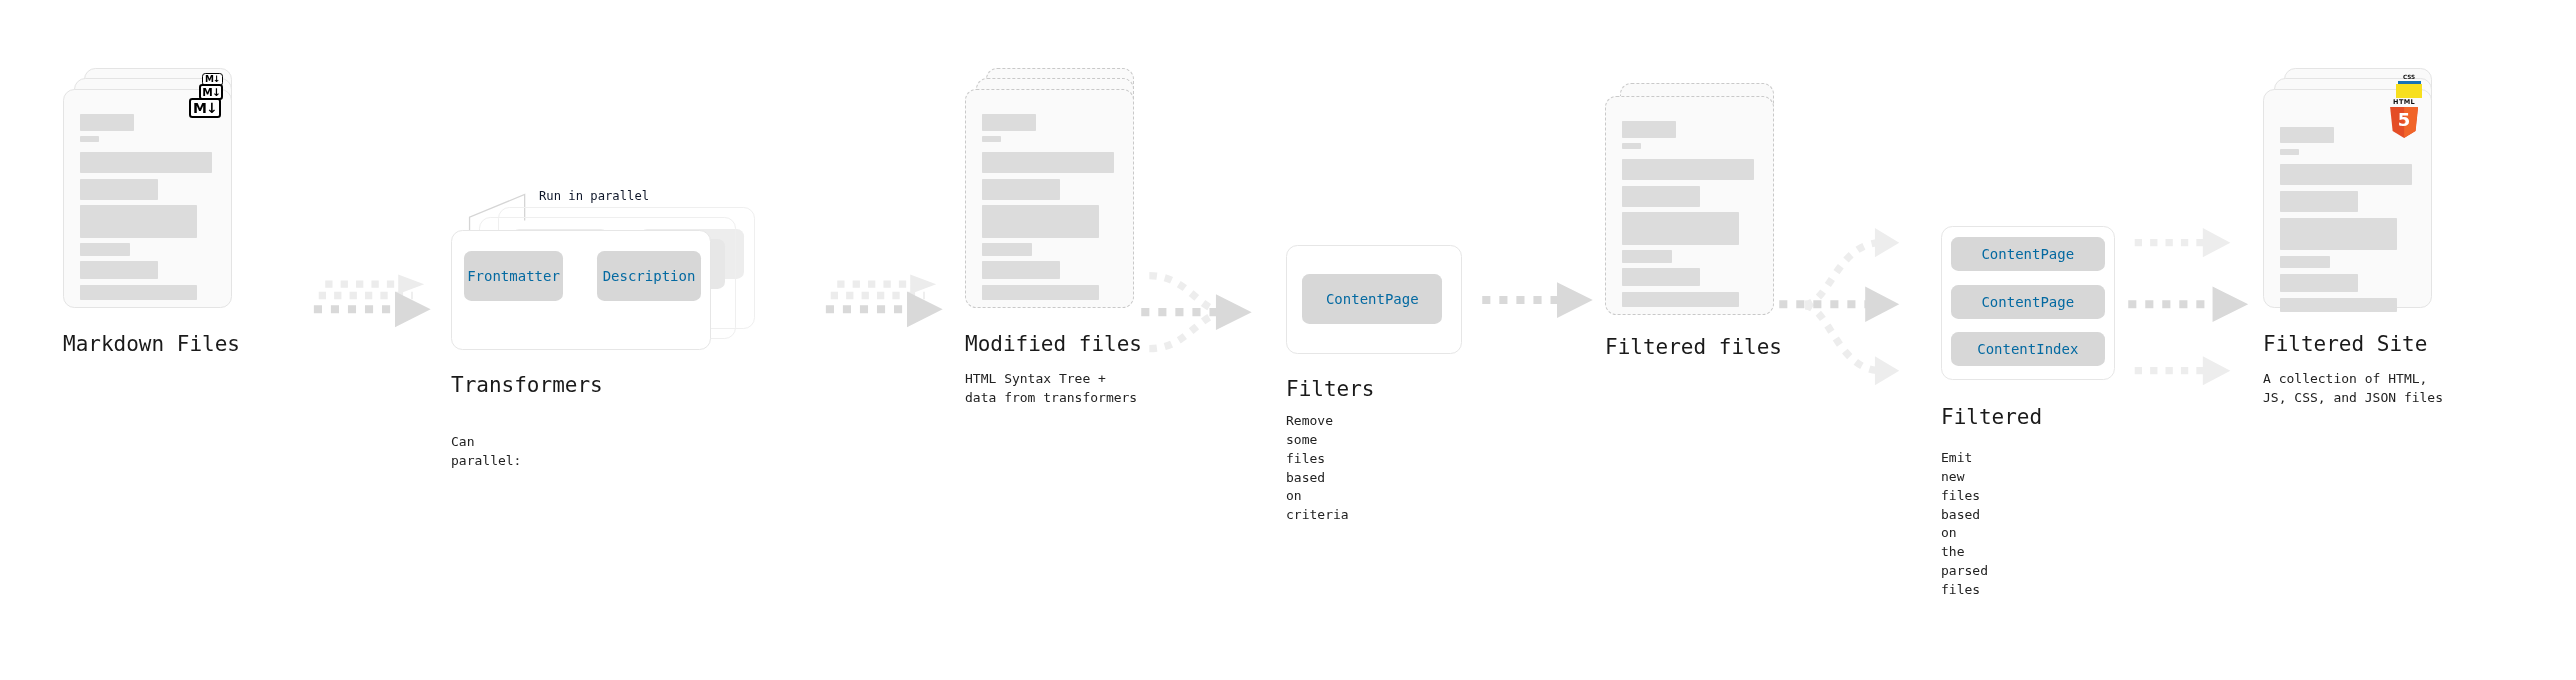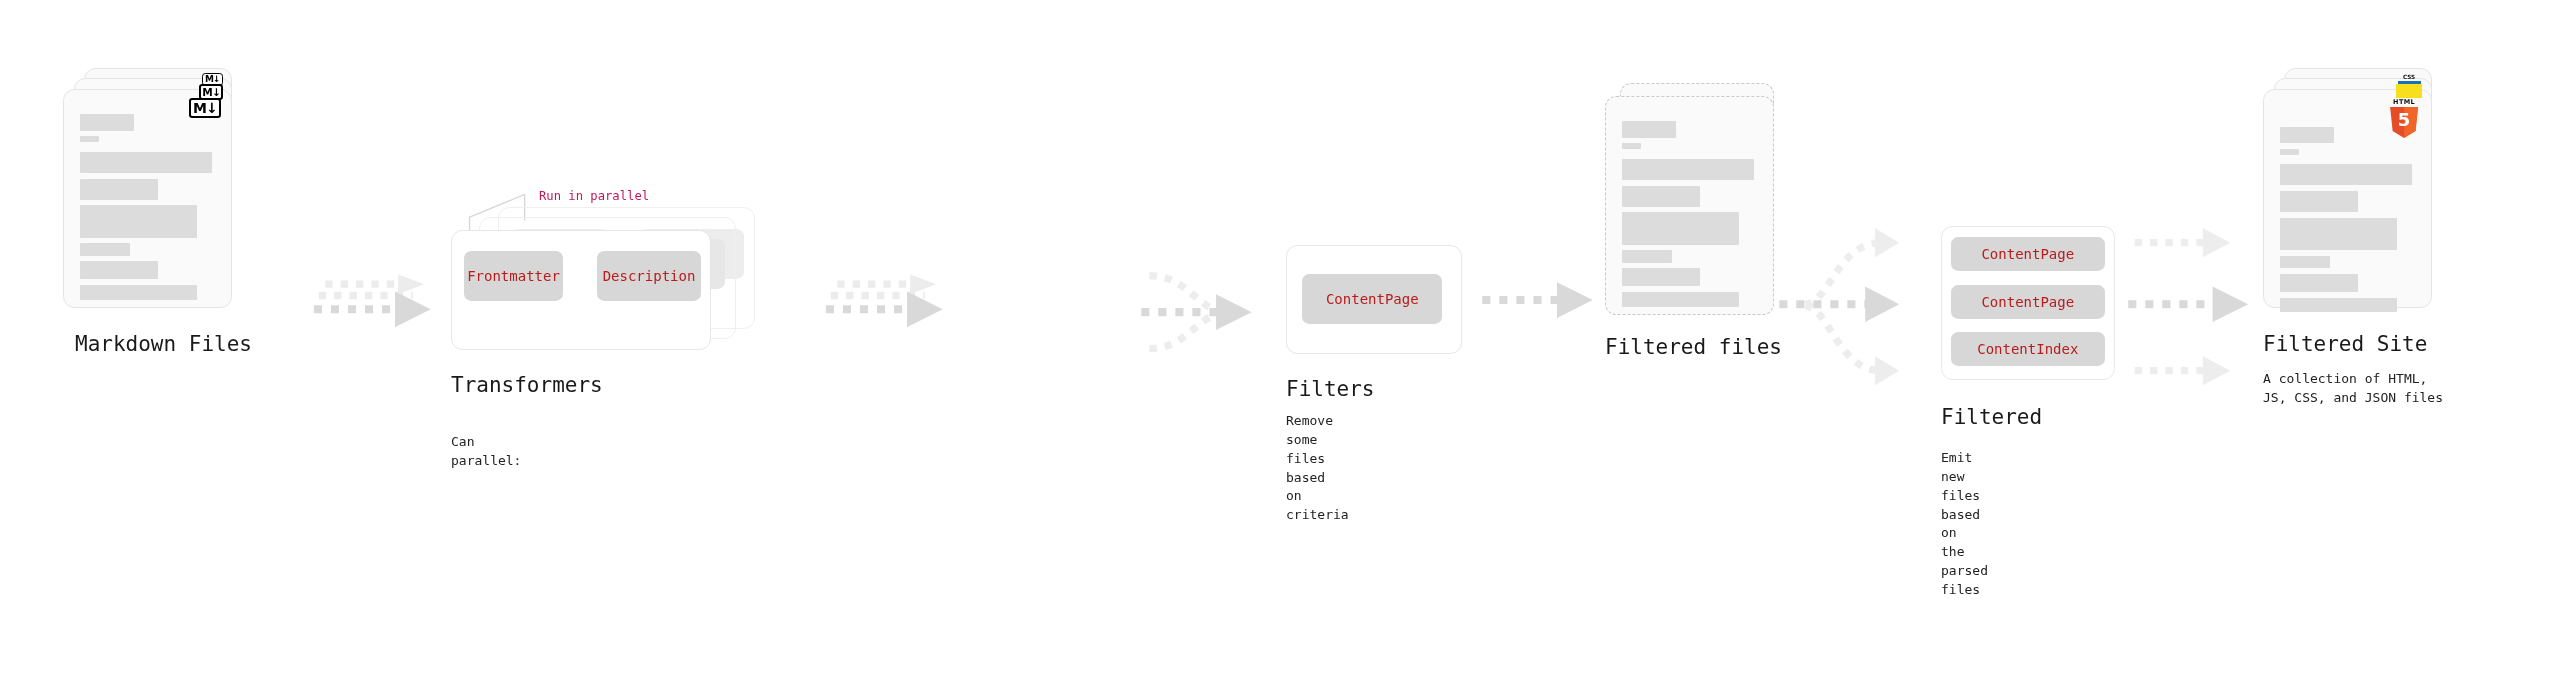--- a/index.html
+++ b/index.html
@@ -105,41 +105,41 @@
   
   .plugin-box {
     position: absolute;
     border: 1.3px solid #e6e6e6;
     border-radius: 11.4px;
     background: #ffffff;
   }
   .pill {
     background: #d7d7d7;
     border-radius: 7.3px;
-    color: #b91c1c;
+    color: #0369a1;
     font-family: "DejaVu Sans Mono", "Liberation Mono", monospace;
     font-size: 14px;
     display: flex; align-items: center; justify-content: center;
     white-space: nowrap;
   }
 
   
   .tf-layer {
     position: absolute;
     border: 1.3px solid #efefef;
     border-radius: 11.4px;
     background: transparent;
   }
   .tf-pill-ghost { position: absolute; background: #e7e7e7; border-radius: 7.3px; }
   .tf-pill-ghost2 { position: absolute; background: #ededed; border-radius: 7.3px; }
 
   .run-parallel {
     position: absolute;
     font-family: "DejaVu Sans Mono", "Liberation Mono", monospace;
-    font-size: 12.2px; color: #be185d; white-space: nowrap;
+    font-size: 12.2px; color: #0f172a; white-space: nowrap;
   }
 
   svg { display: block; overflow: visible; }
 </style>
 </head>
 <body>
 
 <div class="canvas">
 
   <div class="stage" style="left:63px; top:89px;">
@@ -157,21 +157,21 @@
           <div class="bar" style="width:18.7px;height:5.7px;margin-bottom:9.8px;"></div>
           <div class="bar" style="width:132px;height:21px;"></div>
           <div class="bar" style="width:78px;height:21px;"></div>
           <div class="bar" style="width:117px;height:32.5px;"></div>
           <div class="bar" style="width:50px;height:12.2px;"></div>
           <div class="bar" style="width:78px;height:18px;"></div>
           <div class="bar" style="width:117px;height:14.6px;"></div>
         </div>
       </div>
     </div>
-    <div class="stage-title" style="margin-top:23.6px;margin-left:12px;">Markdown Files</div>
+    <div class="stage-title" style="margin-top:23.6px;">Markdown Files</div>
   </div>
 
   <svg class="stage" style="left:309px; top:276px;" width="146" height="65" viewBox="0 0 180 80">
     <g stroke="#ececec" stroke-width="9" stroke-dasharray="9 10" fill="none">
       <line x1="20" y1="10" x2="128" y2="10"></line>
       <line x1="12" y1="24" x2="128" y2="24"></line>
     </g>
     <g stroke="#d9d9d9" stroke-width="10" stroke-dasharray="10 11" fill="none">
       <line x1="6" y1="41" x2="126" y2="41"></line>
     </g>
@@ -221,20 +221,41 @@
       <line x1="20" y1="10" x2="128" y2="10"></line>
       <line x1="12" y1="24" x2="128" y2="24"></line>
     </g>
     <g stroke="#d9d9d9" stroke-width="10" stroke-dasharray="10 11" fill="none">
       <line x1="6" y1="41" x2="126" y2="41"></line>
     </g>
     <polygon points="110,-2 110,22 142,10" fill="#ececec"></polygon>
     <polygon points="106,19 106,63 150,41" fill="#d9d9d9"></polygon>
   </svg>
 
+  <div class="stage" style="left:965px; top:89px;">
+    <div class="doc-stack" style="width:169px;height:219px;">
+      <div class="doc dashed back2"></div>
+      <div class="doc dashed back1"></div>
+      <div class="doc dashed front">
+        <div class="doc-body">
+          <div class="bar" style="width:54px;height:16.3px;"></div>
+          <div class="bar" style="width:18.7px;height:5.7px;margin-bottom:9.8px;"></div>
+          <div class="bar" style="width:132px;height:21px;"></div>
+          <div class="bar" style="width:78px;height:21px;"></div>
+          <div class="bar" style="width:117px;height:32.5px;"></div>
+          <div class="bar" style="width:50px;height:12.2px;"></div>
+          <div class="bar" style="width:78px;height:18px;"></div>
+          <div class="bar" style="width:117px;height:14.6px;"></div>
+        </div>
+      </div>
+    </div>
+    <div class="stage-title" style="margin-top:23.6px;">Modified files</div>
+    <div class="stage-desc" style="margin-top:14.6px;">HTML Syntax Tree +
+data from transformers</div>
+  </div>
 
   <svg class="stage" style="left:1138px; top:264px;" width="134" height="102" viewBox="0 0 165 125">
     <g fill="none" stroke-width="9">
       <path d="M 14 14 C 60 14 74 56 104 58" stroke="#ededed" stroke-dasharray="9 10"></path>
       <path d="M 14 104 C 60 104 74 62 104 60" stroke="#ededed" stroke-dasharray="9 10"></path>
     </g>
     <g stroke="#d9d9d9" stroke-width="10" stroke-dasharray="10 11" fill="none">
       <line x1="4" y1="59" x2="112" y2="59"></line>
     </g>
     <polygon points="96,37 96,81 140,59" fill="#d9d9d9"></polygon>

